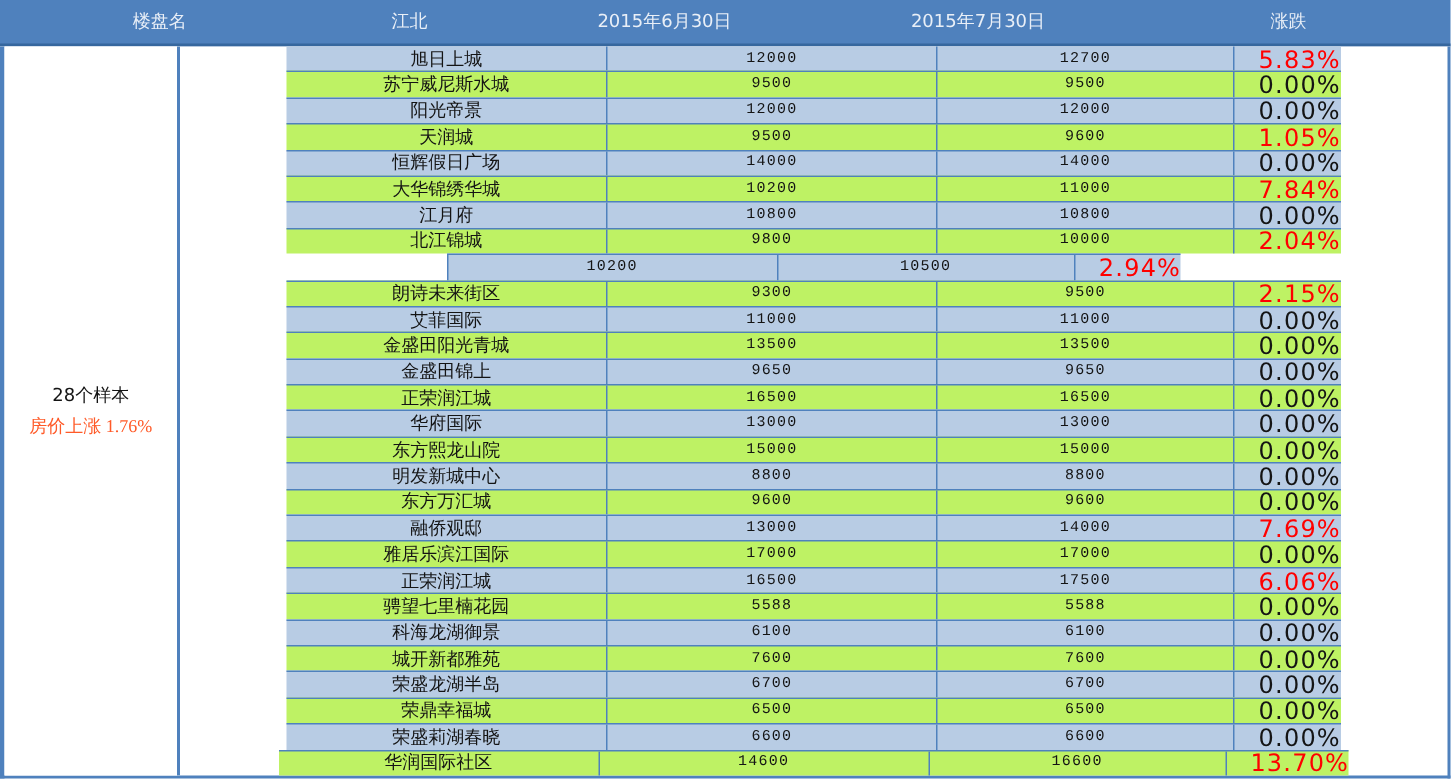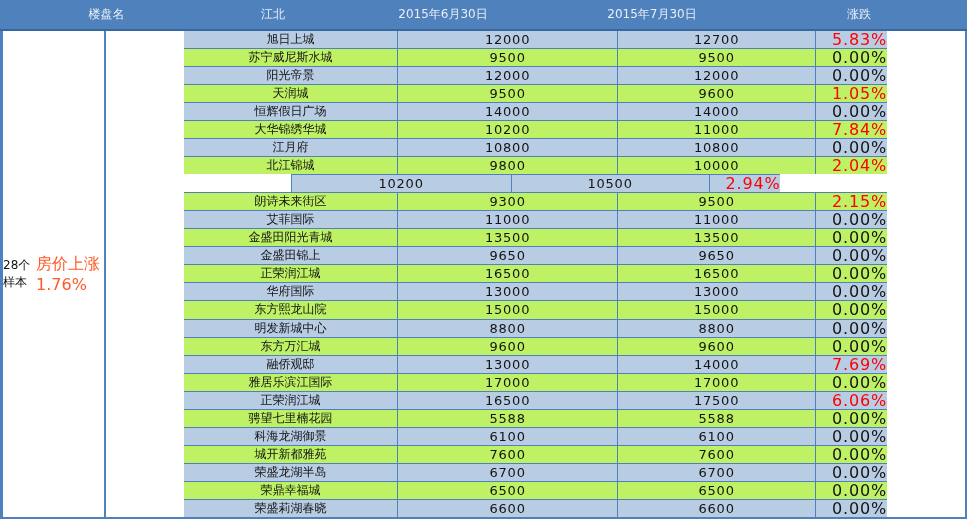--- a/index.html
+++ b/index.html
@@ -16,34 +16,34 @@
   .th.c1{width:120px;}
   .th.c2{width:213px;}
   .th.c3{width:220px;}
   .th.c4{width:198px;}
   .th.c5{flex:1;}
 
   
   .body-wrap{display:flex;height:488px;box-sizing:border-box;
              border-left:3px solid #4f81bd;border-right:2px solid #4f81bd;
              border-bottom:2px solid #4f81bd;background:#ffffff;}
-  .merged-cell{width:103px;box-sizing:border-box;border-right:2px solid #4f81bd;
-               background:#ffffff;display:flex;flex-direction:row;
+  .merged-cell{width:117px;box-sizing:border-box;border-right:2px solid #4f81bd;
+               background:#ffffff;display:flex;flex-direction:column;
                justify-content:center;align-items:center;gap:4px;}
   .summary-line1{font-size:12px;color:#141414;}
-  .summary-line2{font-size:16px;color:#ff5a28;}
+  .summary-line2{font-size:12px;color:#ff5a28;font-family:Liberation Serif, serif;}
 
   .rows{flex:1;display:flex;flex-direction:column;align-items:center;}
   .tr{flex:1 1 0;display:flex;background:#bef264;min-height:0;}
   .tr.alt{background:#b8cce4;}
   .tr + .tr{border-top:1px solid #4f81bd;}
   .td{box-sizing:border-box;height:100%;display:flex;align-items:center;
       justify-content:center;color:#141414;white-space:nowrap;overflow:hidden;}
   .td.name{width:213px;font-size:12px;}
-  .td.num{font-size:13px;letter-spacing:0.8px;border-left:1px solid #4f81bd;}
+  .td.num{font-size:10px;letter-spacing:0.8px;border-left:1px solid #4f81bd;font-family:Liberation Mono, monospace;}
   .td.jun{width:220px;}
   .td.jul{width:198px;}
   .td.pct{flex:1;font-size:16px;letter-spacing:0.8px;border-left:1px solid #4f81bd;padding-left:16px;}
   .td.pct.up{color:#ff0000;}
 </style>
 </head>
 <body>
 
 <div class="stage">
 
@@ -215,16 +215,22 @@
     <div class="td num jun">6500</div>
     <div class="td num jul">6500</div>
     <div class="td pct">0.00%</div>
   </div>
         <div class="tr alt">
     <div class="td name">荣盛莉湖春晓</div>
     <div class="td num jun">6600</div>
     <div class="td num jul">6600</div>
     <div class="td pct">0.00%</div>
   </div>
+        <div class="tr">
+    <div class="td name">华润国际社区</div>
+    <div class="td num jun">14600</div>
+    <div class="td num jul">16600</div>
+    <div class="td pct up">13.70%</div>
+  </div>
       </div>
   </div>
 
 </div>
 
 </body></html>

